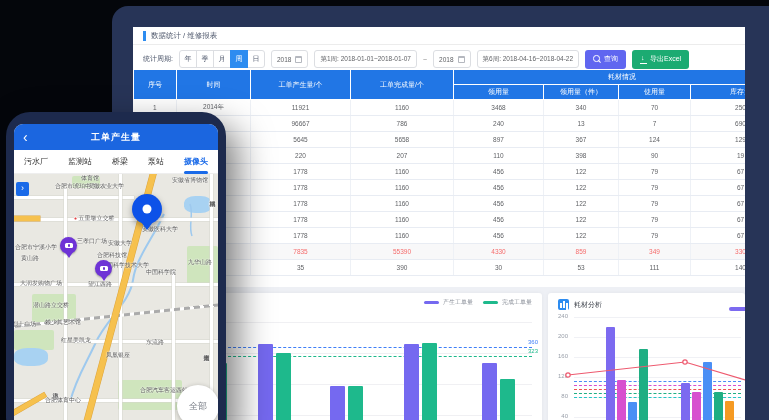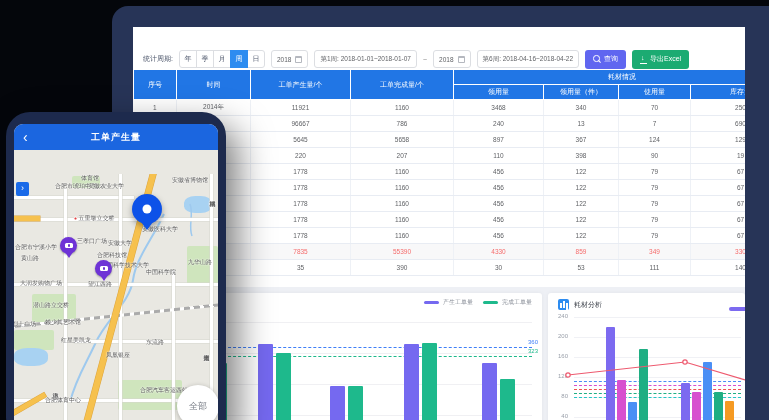--- a/index.html
+++ b/index.html
@@ -110,20 +110,24 @@
     box-shadow:0 1px 5px rgba(0,0,0,.25);display:flex;align-items:center;justify-content:center;
     font-size:9px;color:#7a7f88;}
 </style>
 </head>
 <body>
 
 <div class="laptop"></div>
 
 <div class="screen">
 
+  <div class="crumbrow">
+    <div class="crumb-accent"></div>
+    <div class="crumb">数据统计 / 维修报表</div>
+  </div>
 
   <div class="filters">
     <span class="flabel">统计周期:</span>
     <div class="segwrap">
         <div class="seg">年</div>
         <div class="seg">季</div>
         <div class="seg">月</div>
         <div class="seg active">周</div>
         <div class="seg">日</div>
       </div>
@@ -372,20 +376,27 @@
 </div>
 
 <div class="phone">
   <div class="pscreen">
 
     <div class="phead">
       <span class="pback">‹</span>
       <span class="ptitle">工单产生量</span>
     </div>
 
+    <div class="ptabs">
+        <div class="ptab">污水厂</div>
+        <div class="ptab">监测站</div>
+        <div class="ptab">桥梁</div>
+        <div class="ptab">泵站</div>
+        <div class="ptab active">摄像头</div>
+      </div>
 
     <div class="map">
 
       <div class="park" style="left:18px;top:120px;width:44px;height:28px;"></div>
       <div class="park" style="left:0;top:156px;width:40px;height:20px;"></div>
       <div class="park" style="left:173px;top:72px;width:31px;height:40px;"></div>
       <div class="park" style="left:58px;top:2px;width:28px;height:12px;"></div>
       <div class="park" style="left:104px;top:206px;width:64px;height:30px;"></div>
 
       <div class="water" style="left:170px;top:22px;width:28px;height:17px;"></div>

